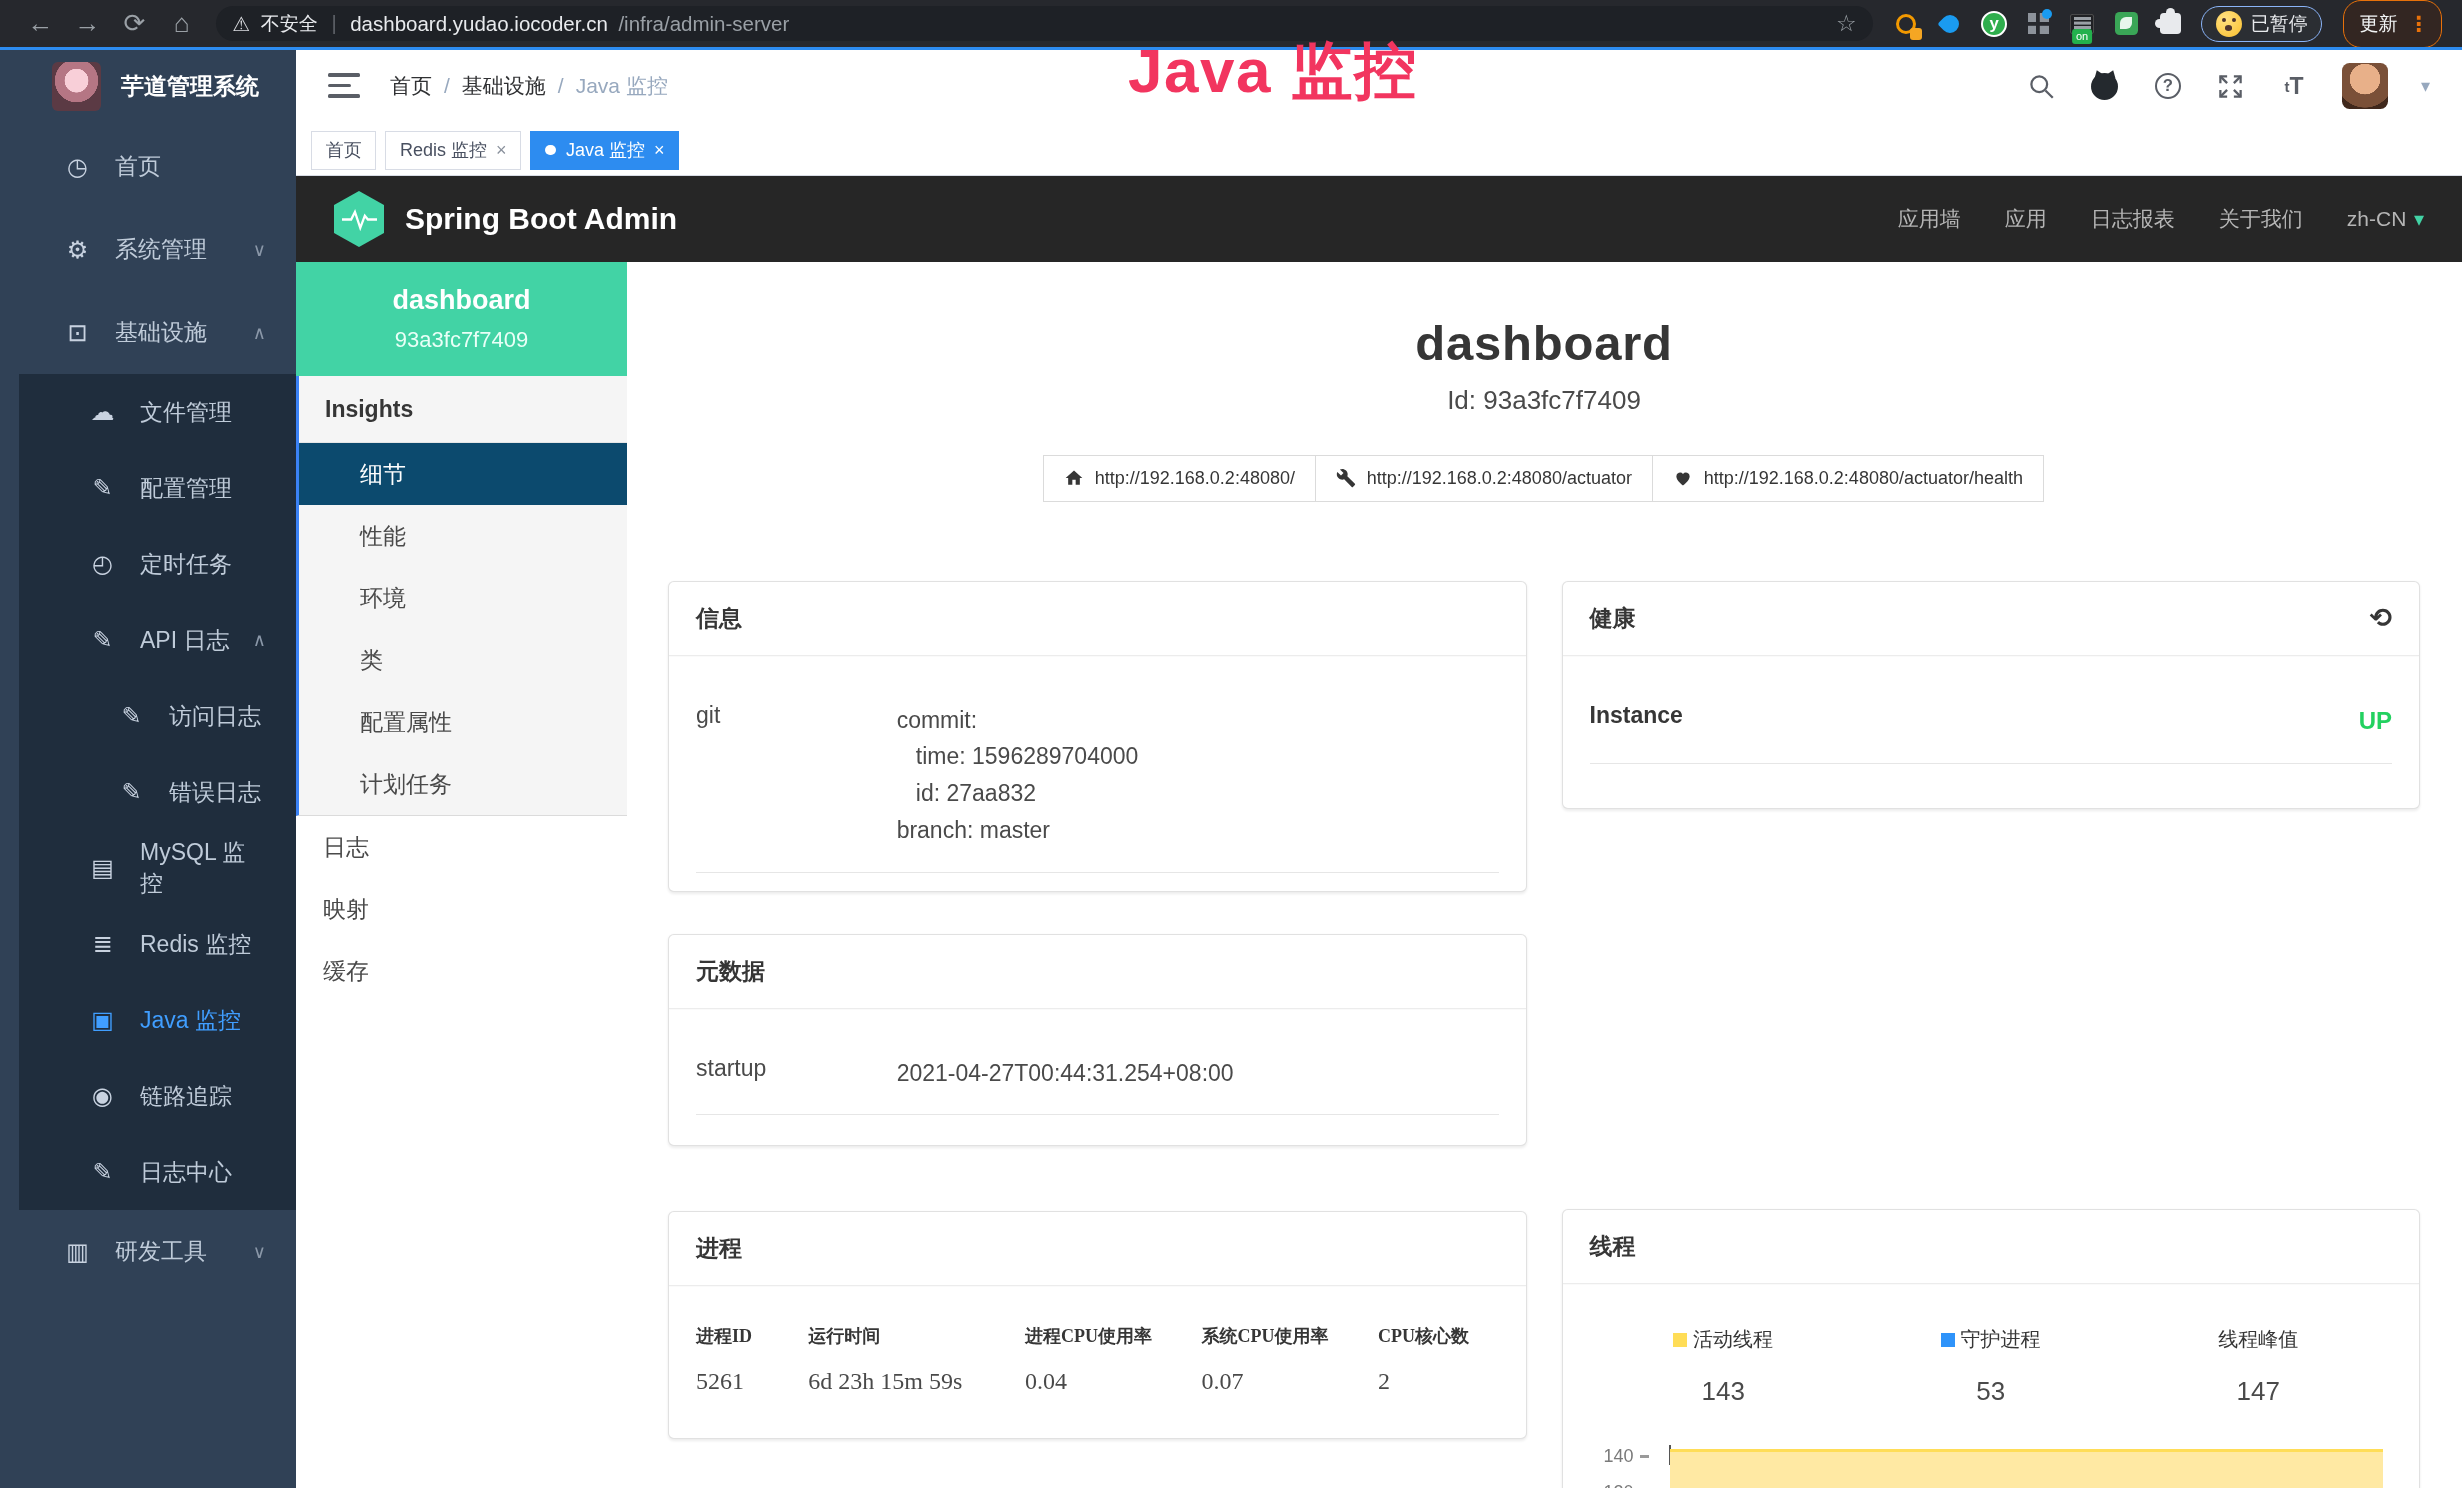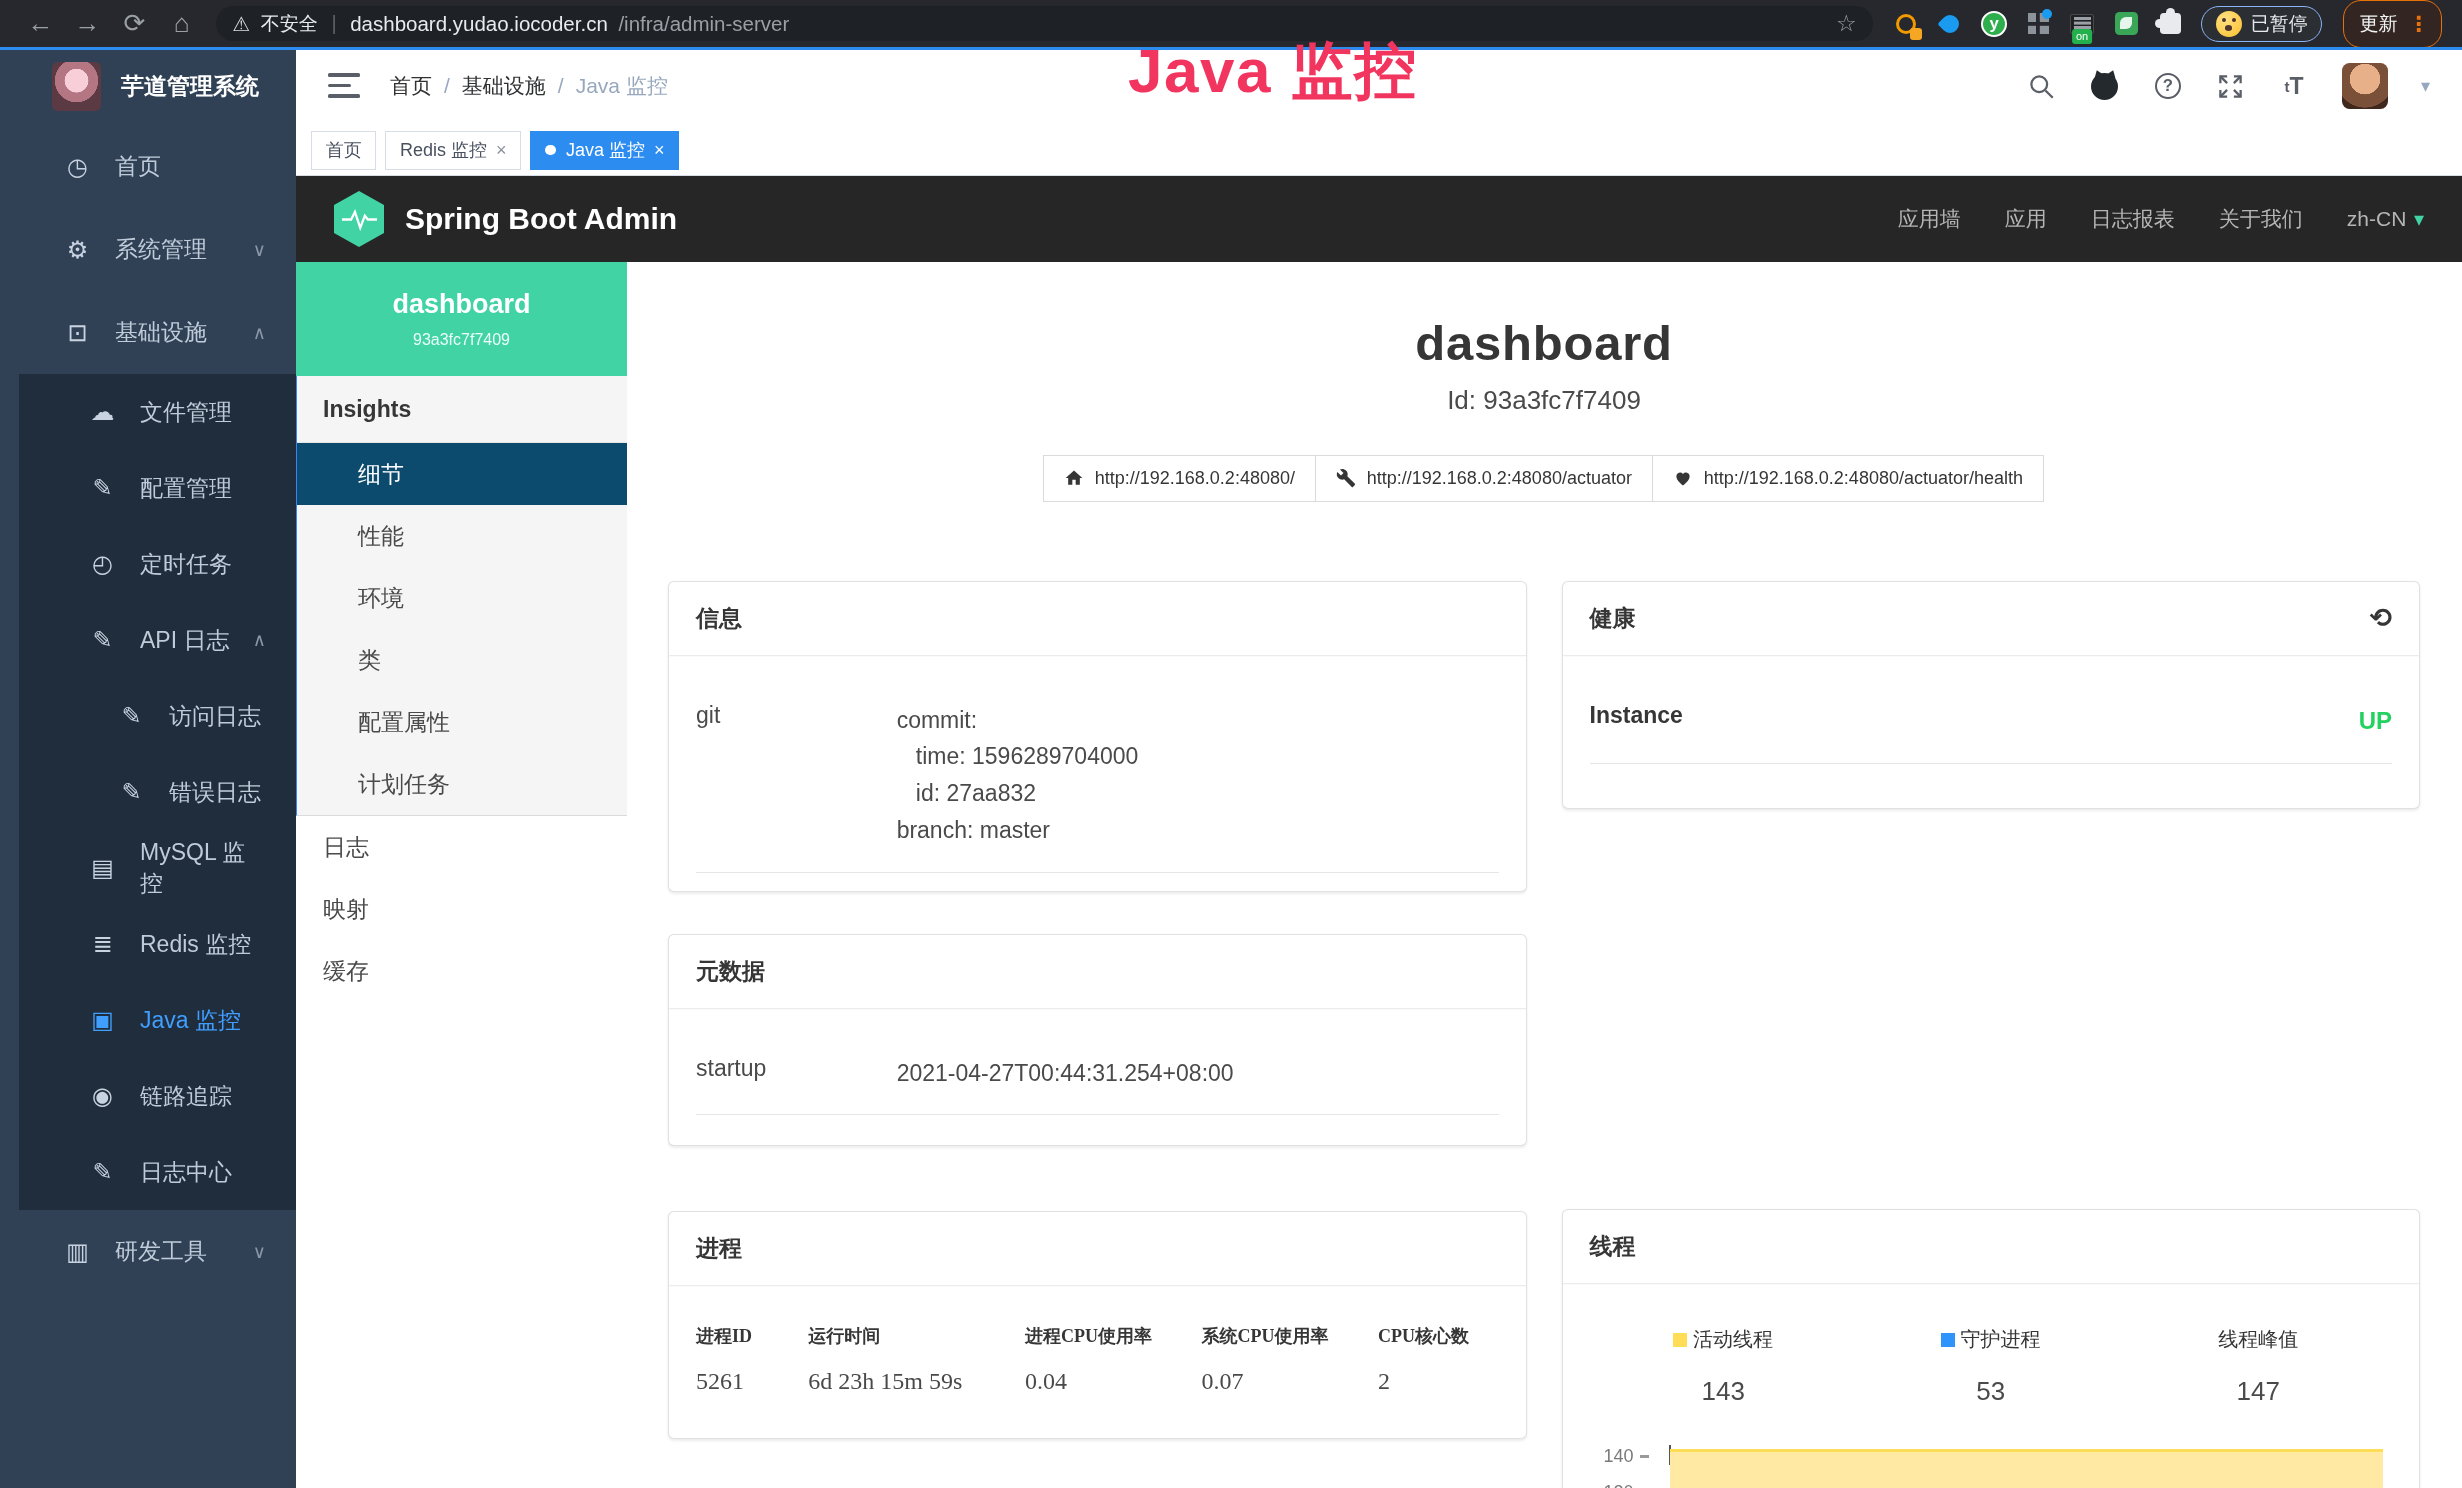--- a/index.html
+++ b/index.html
@@ -101,22 +101,22 @@
   .sba-brand { margin-left:21px; color:#fff; font-size:30px; font-weight:bold; }
   .sba-nav { margin-left:auto; display:flex; align-items:center; gap:44px; }
   .sba-nav .nav-item { color:#b5b5b5; font-size:21px; cursor:pointer; }
   .lang { display:flex; align-items:center; gap:7.6px; }
   .lang .caret-green { color:#42d3a5; font-size:20px; font-weight:bold; }
 
   .sba-body { flex:1; display:flex; min-height:0; }
   .sba-side { width:331px; flex:none; background:#fff; }
   .inst-head { height:114px; background:#42d3a5; display:flex; flex-direction:column; align-items:center; justify-content:center; gap:10.6px; cursor:pointer; }
   .inst-name { color:#fff; font-size:27px; font-weight:bold; }
-  .inst-id { color:#e9fff7; font-size:16px; }
-  .menu-gray { background:#f5f5f5; border-left:1px solid #3b82f6; border-bottom:0.8px solid #dbdbdb; }
+  .inst-id { color:#e9fff7; font-size:22px; }
+  .menu-gray { background:#f5f5f5; border-left:3px solid #3b82f6; border-bottom:0.8px solid #dbdbdb; }
   .menu-label { height:67px; display:flex; align-items:center; padding-left:26px; font-size:23px; font-weight:bold; color:#363636; border-bottom:0.8px solid #e6e6e6; }
   .sba-mi { height:62px; display:flex; align-items:center; padding-left:61px; font-size:23px; color:#4a4a4a; cursor:pointer; }
   .sba-mi.active { background:#0c4a6e; color:#fff; }
   .menu-white .sba-mi { padding-left:27px; }
 
   .sba-content { flex:1; padding:53px 42px 0 41px; overflow:hidden; }
   .inst-title { text-align:center; font-size:49px; font-weight:bold; color:#363636; letter-spacing:0.8px; }
   .inst-idline { text-align:center; font-size:26px; color:#4a4a4a; margin-top:13.7px; }
   .links { display:flex; justify-content:center; margin-top:39px; }
   .link-btn { display:flex; align-items:center; gap:10.6px; border:0.8px solid #dbdbdb; background:#fff; padding:12px 20px; font-size:18px; color:#363636; margin-left:-0.8px; cursor:pointer; }

